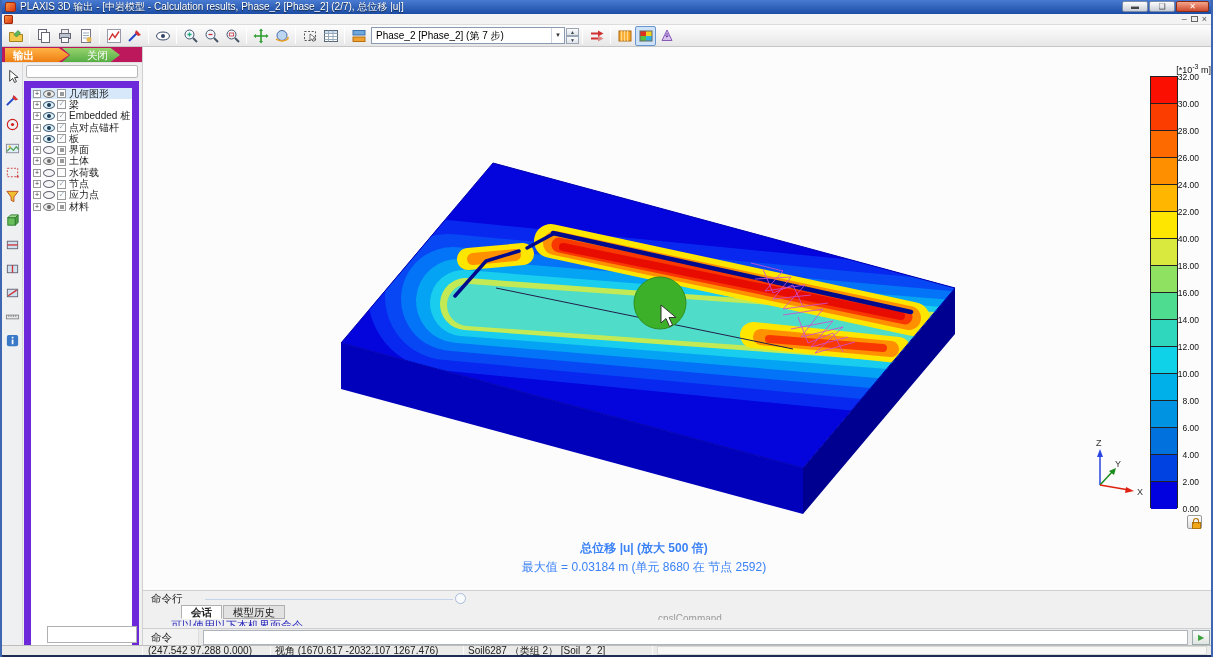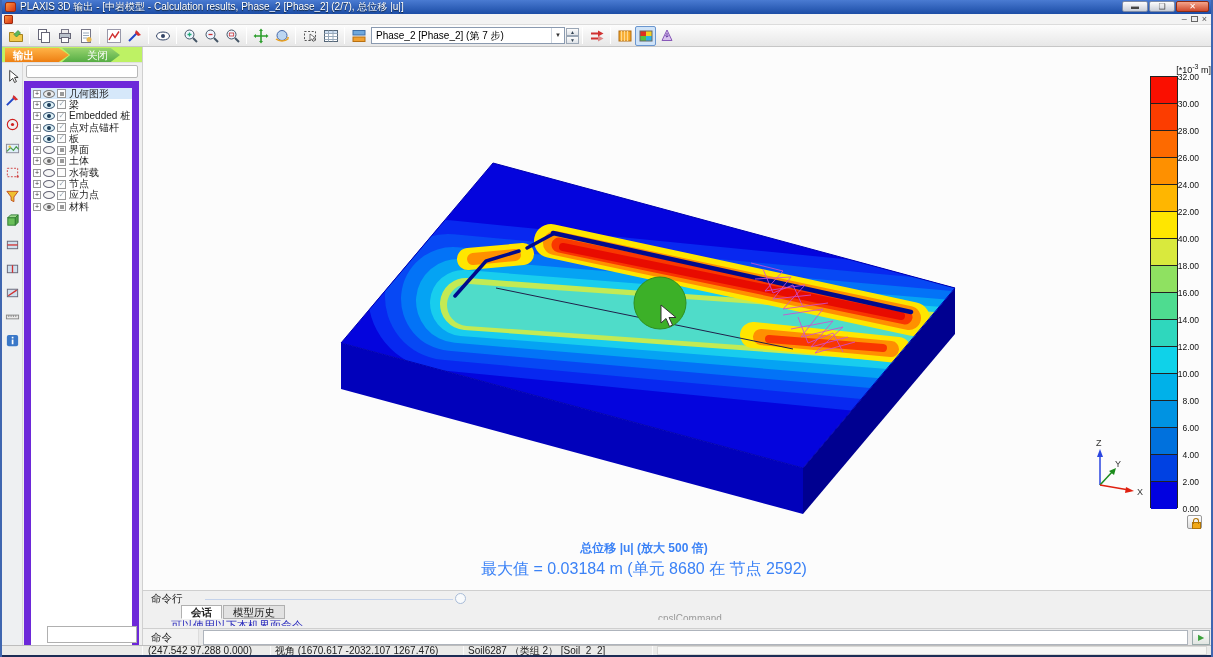--- a/index.html
+++ b/index.html
@@ -34,21 +34,21 @@
   .tbtn{width:21px;height:20px;border:1px solid transparent;background:transparent;padding:1px;border-radius:2px;}
   .tbtn svg{width:16px;height:16px;display:block;margin:0 auto;}
   .tbtn.active{background:#cfe3f8;border-color:#6a96cf;}
   .tsep{width:1px;height:17px;background:#c2c2c2;border-right:1px solid #fff;margin:0 3px;}
   .phase-select{width:194px;height:17px;background:#fff;border:1px solid #8a9ab0;display:flex;align-items:flex-end;font-size:10px;margin-left:2px;}
   .phase-select .phase-text{flex:1;padding-left:4px;white-space:nowrap;overflow:hidden;}
   .dd-arrow{width:13px;font-size:6px;color:#333;text-align:center;border-left:1px solid #cfd6df;line-height:15px;}
   .spinner{display:flex;flex-direction:column;margin-left:1px;}
   .spinner button{width:13px;height:8px;font-size:5px;line-height:6px;padding:0;border:1px solid #9aa6b5;background:linear-gradient(#fcfcfc,#dfe3e8);color:#345;}
   
-  .left-tabbar{position:absolute;left:0;top:47px;width:140px;height:16px;background:#bef264;border-bottom:1px solid #e0e0e0;}
+  .left-tabbar{position:absolute;left:0;top:47px;width:140px;height:16px;background:#be185d;border-bottom:1px solid #e0e0e0;}
   .arrow-tab{position:absolute;top:1px;height:14px;line-height:14px;font-size:10.5px;color:#fff;padding:0 12px 0 8px;}
   .tab-output{left:3px;width:64px;background:linear-gradient(#ffb347,#ee7f12);font-weight:bold;z-index:2;
     clip-path:polygon(0 0,84% 0,100% 50%,84% 100%,0 100%);}
   .tab-close{left:60px;width:58px;background:linear-gradient(#97d46e,#56ad45);z-index:1;text-align:right;
     clip-path:polygon(0 0,84% 0,100% 50%,84% 100%,0 100%,14% 50%);}
   
   .side-strip{position:absolute;left:0;top:63px;width:21px;bottom:12px;background:#eef0f2;border-right:1px solid #d8d8d8;}
   .sbtn{width:20px;height:21px;border:0;background:transparent;padding:2px 1px;display:block;margin:3px 0;}
   .sbtn svg{width:15px;height:15px;display:block;margin:0 auto;}
   
@@ -63,21 +63,21 @@
   .eye.open-gray{background:#ececec;border-color:#7a7a7a;}
   .eye.open-gray::after{content:"";position:absolute;left:3px;top:1px;width:4px;height:4px;border-radius:50%;background:#6a6a6a;}
   .eye.closed{background:#f6f6f6;border-color:#667;}
   .chk{width:9px;height:9px;border:1px solid #9a9a9a;background:#fdfdfd;margin-right:3px;position:relative;flex:none;}
   .chk.checked::after{content:"✓";position:absolute;left:0.5px;top:-2px;font-size:8px;color:#9aa8b4;}
   .chk.partial::after{content:"";position:absolute;left:1.5px;top:1.5px;width:4px;height:4px;background:#9a9a9a;}
   
   .viewport{position:absolute;left:140px;top:47px;width:1073px;height:543px;background:#fcfcfc;border-left:1px solid #d0d0d0;}
   .caption{position:absolute;left:0;right:70px;top:493px;text-align:center;color:#3b82f6;}
   .caption .cap1{font-size:12px;font-weight:bold;}
-  .caption .cap2{font-size:16px;margin-top:2px;}
+  .caption .cap2{font-size:12px;margin-top:2px;}
   
   .legend{position:absolute;right:4px;top:16px;width:66px;height:480px;font-size:8.5px;color:#111;}
   .legend-unit{position:absolute;right:0;top:0;font-size:9px;}
   .legend-unit sup{font-size:7px;}
   #legend-bar{position:absolute;left:5px;top:13px;width:28px;height:432px;border:1px solid #222;}
   .band{height:27px;border-bottom:1px solid #222;}
   .band:last-child{border-bottom:0;}
   #legend-ticks{position:absolute;left:38px;top:13px;width:28px;height:432px;}
   .tick{position:absolute;right:12px;white-space:nowrap;}
   .lock{position:absolute;left:42px;top:452px;width:15px;height:14px;border:1px solid #999;border-radius:2px;background:linear-gradient(#fefefe,#ddd);padding:0;}

